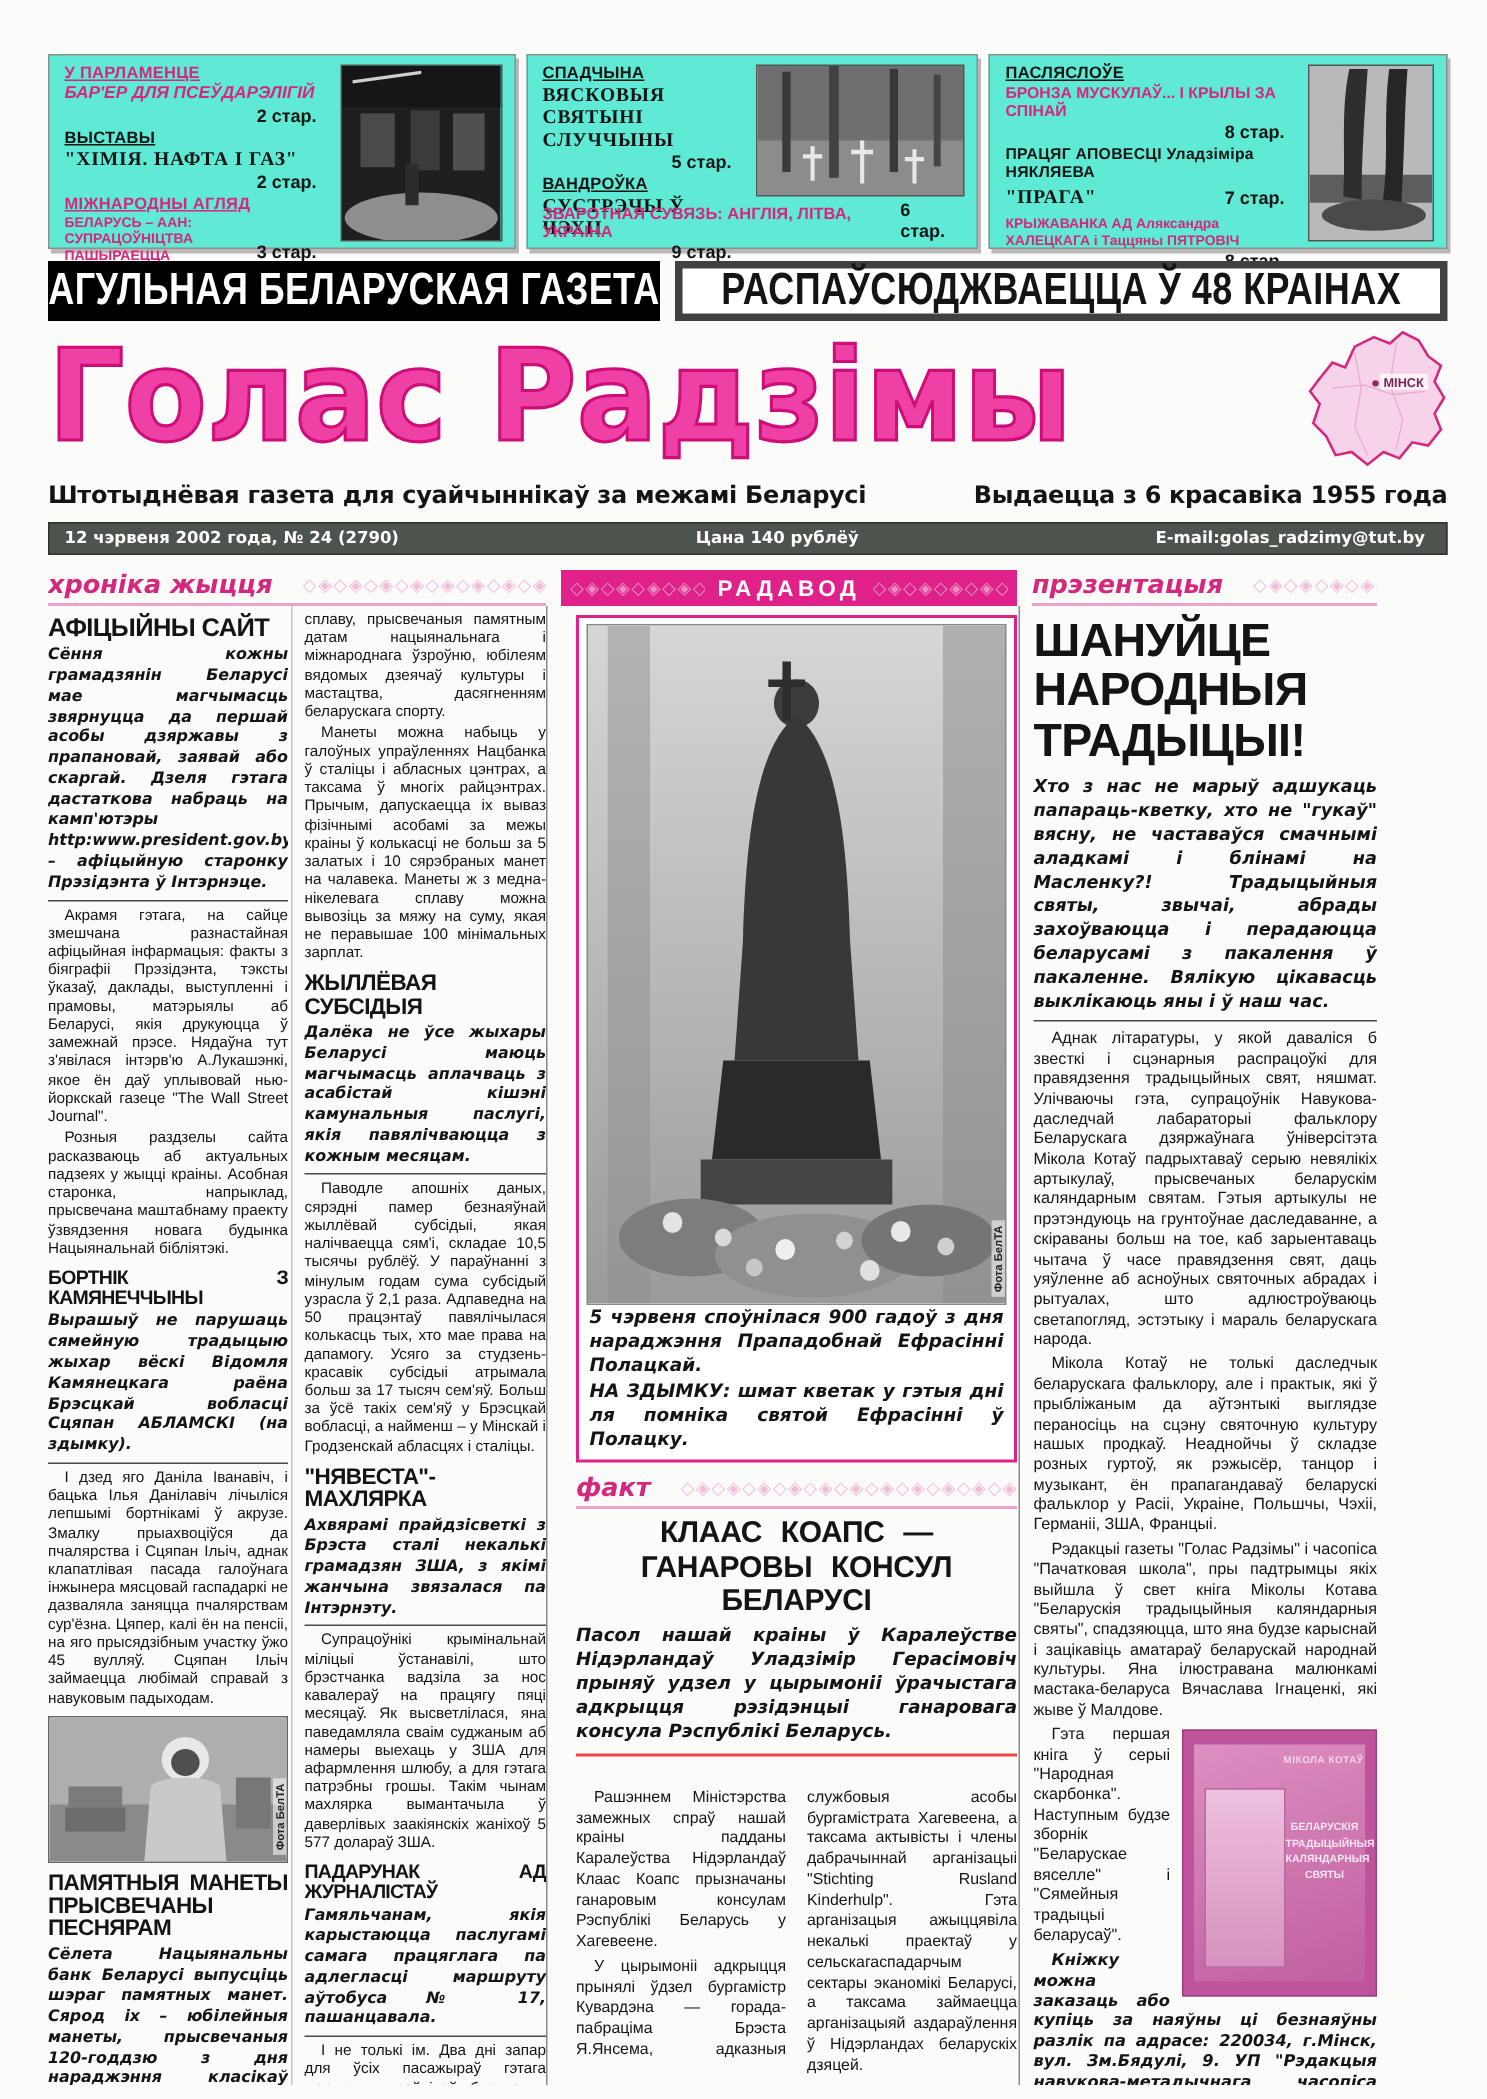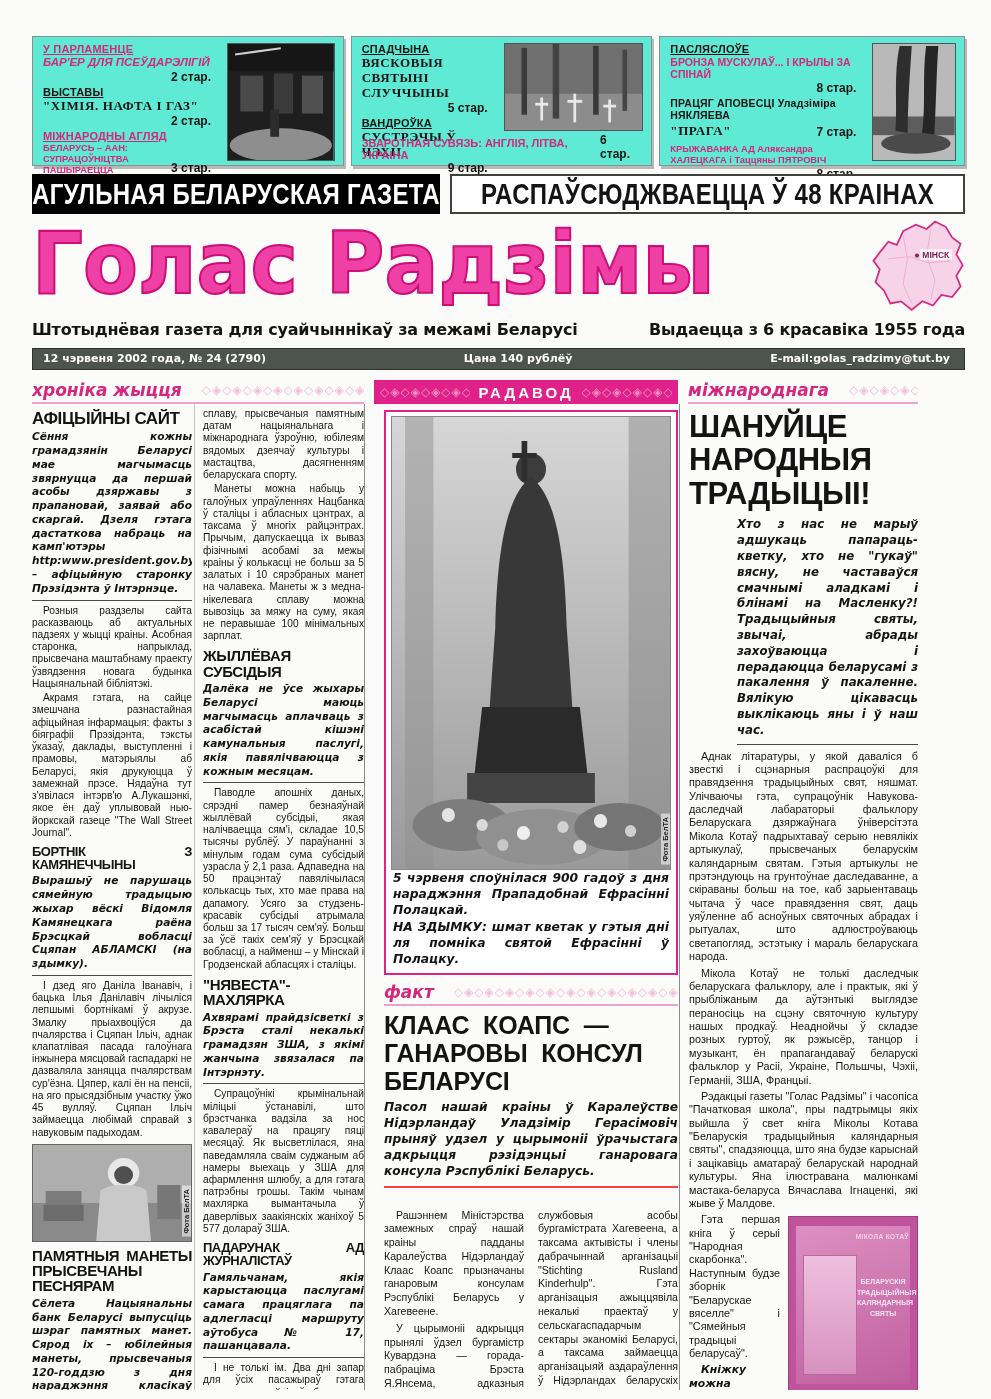--- a/index.html
+++ b/index.html
@@ -22,21 +22,21 @@
   .t-page{text-align:right;font-weight:bold;font-size:12px;padding:1px 10px 2px 0;}
   .t-photo{flex:1;margin-left:6px;border:1px solid #555;min-width:0;overflow:hidden;}
   .t-photo svg{display:block;width:100%;height:100%;}
   .feed-row{display:flex;justify-content:space-between;align-items:flex-end;border-top:0;padding-top:2px;}
   .feed-title{font-weight:bold;font-size:11px;color:#d6277e;}
   .feed-page{font-weight:bold;font-size:12px;padding-right:6px;}
 
   
   .banner{margin-top:8px;display:flex;gap:10px;height:40px;}
   .banner .blk{background:#000;color:#fff;width:408px;display:flex;align-items:center;justify-content:center;}
-  .banner .wht{border:2px solid #404040;background:#fff;flex:1;display:flex;align-items:center;justify-content:center;box-sizing:border-box;}
+  .banner .wht{border:5px solid #404040;background:#fff;flex:1;display:flex;align-items:center;justify-content:center;box-sizing:border-box;}
   .banner span{font-weight:bold;font-size:24px;letter-spacing:.3px;display:inline-block;transform:scaleY(1.25);white-space:nowrap;font-family:"Liberation Sans",sans-serif;}
 
   
   .masthead{position:relative;height:104px;margin-top:2px;}
   .mast-title{font-family:"DejaVu Sans",sans-serif;font-weight:bold;font-size:80px;line-height:92px;color:#ef41a5;-webkit-text-stroke:2px #cf0d79;letter-spacing:0px;white-space:nowrap;transform:scaleY(1.06);transform-origin:left top;}
   .mast-map{position:absolute;right:-2px;top:-8px;width:100px;height:110px;}
   .tagline-row{display:flex;justify-content:space-between;margin-top:0px;font-family:"DejaVu Sans",sans-serif;font-weight:bold;font-size:16px;letter-spacing:-.2px;}
   .datebar{margin-top:9px;background:#4d534d;border:1px solid #2e332e;color:#fff;display:flex;justify-content:space-between;align-items:center;padding:3px 14px 4px 10px;font-family:"DejaVu Sans",sans-serif;font-weight:bold;font-size:11px;}
 
   
@@ -70,29 +70,29 @@
 
   
   .rad-box{border:2px solid #e0218a;margin:6px 0 7px 10px;padding:4px 5px 6px;background:#fff;}
   .rad-photo{position:relative;height:452px;border:1px solid #888;overflow:hidden;}
   .rad-photo svg{display:block;width:100%;height:100%;}
   .rad-head{color:#d4006e;font-weight:bold;font-size:26px;line-height:1.06;text-align:center;margin:9px 2px 7px;letter-spacing:-.5px;}
   .rad-lead{font-family:"DejaVu Sans",sans-serif;font-weight:bold;font-style:italic;font-size:12.3px;line-height:1.32;text-align:justify;padding:0 2px;}
   .rad-lead p{margin:0;}
   .h-fact{margin:4px 0 0 10px;}
   .fact{margin-left:10px;margin-top:5px;}
-  .fact h3{font-size:25px;line-height:1.12;margin:2px 0 5px;letter-spacing:-.2px;word-spacing:7px;}
+  .fact h3{font-size:20px;line-height:1.12;margin:2px 0 5px;letter-spacing:-.2px;word-spacing:7px;text-align:center;}
   .fact .lead{font-size:12.2px;border-bottom:2px solid #ef4444;padding-bottom:6px;margin-bottom:21px;}
   .fact .cols{column-count:2;column-gap:14px;font-size:10.6px;line-height:1.3;text-align:justify;}
   .fact .cols p{margin:0 0 3px;text-indent:12px;}
 
   
   .colD{font-size:10.8px;line-height:1.24;text-align:justify;}
   .colD h3{font-size:31px;line-height:1.08;letter-spacing:-.4px;margin:4px 0 7px;text-align:left;}
-  .colD .lead{font-size:11.8px;line-height:1.34;border-bottom:1.5px solid #4a4a4a;padding-bottom:5px;margin-bottom:5px;margin-left:48px;}
+  .colD .lead{font-size:11.8px;line-height:1.34;border-bottom:1.5px solid #4a4a4a;padding-bottom:5px;margin-bottom:5px;}
   .colD .bodytext p{margin:0 0 3px;text-indent:12px;}
   .order{font-family:"DejaVu Sans",sans-serif;font-weight:bold;font-style:italic;}
   .book{float:right;width:130px;height:178px;margin:3px 0 5px 8px;background:#c0549c;border:1px solid #9c3f7e;position:relative;box-sizing:border-box;}
   .book .bk-inner{position:absolute;inset:9px 7px;background:linear-gradient(160deg,#dd8fc2,#c express 05f9f);background:linear-gradient(160deg,#dd8fc2,#c05f9f);}
   .book .bk-art{position:absolute;left:14px;top:38px;width:52px;height:118px;background:linear-gradient(#eec0de,#d791c0);border:1px solid #b86aa0;}
   .book .bk-author{position:absolute;top:16px;left:0;right:8px;text-align:right;font-size:6.5px;color:#f4d2e8;font-weight:bold;letter-spacing:.4px;}
   .book .bk-title{position:absolute;top:60px;right:8px;width:52px;text-align:center;font-size:7px;line-height:1.5;color:#f9e4f1;font-weight:bold;}
   .hurry p{margin:2px 0 3px;text-indent:12px;}
 </style>
 </head>
@@ -233,31 +233,31 @@
     <div class="sec-h h-chron">
       <span class="name">хроніка жыцця</span>
       <span class="orn"></span>
     </div>
     <div class="h-rad">
       <span class="orn"></span>
       <span class="name">РАДАВОД</span>
       <span class="orn"></span>
     </div>
     <div class="sec-h h-pres">
-      <span class="name">міжнароднага</span>
+      <span class="name">прэзентацыя</span>
       <span class="orn"></span>
     </div>
 
     <div class="colA">
       <div class="art">
         <h3>АФІЦЫЙНЫ САЙТ</h3>
         <div class="lead">Сёння кожны грамадзянін Беларусі мае магчымасць звярнуцца да першай асобы дзяржавы з прапановай, заявай або скаргай. Дзеля гэтага дастаткова набраць на камп'ютэры http:www.president.gov.by/. – афіцыйную старонку Прэзідэнта ў Інтэрнэце.</div>
         <div class="bodytext">
+          <p>Акрамя гэтага, на сайце змешчана разнастайная афіцыйная інфармацыя: факты з біяграфіі Прэзідэнта, тэксты ўказаў, даклады, выступленні і прамовы, матэрыялы аб Беларусі, якія друкуюцца ў замежнай прэсе. Нядаўна тут з'явілася інтэрв'ю А.Лукашэнкі, якое ён даў уплывовай нью-йоркскай газеце "The Wall Street Journal".</p>
           <p>Розныя раздзелы сайта расказваюць аб актуальных падзеях у жыцці краіны. Асобная старонка, напрыклад, прысвечана маштабнаму праекту ўзвядзення новага будынка Нацыянальнай бібліятэкі.</p>
-          <p>Акрамя гэтага, на сайце змешчана разнастайная афіцыйная інфармацыя: факты з біяграфіі Прэзідэнта, тэксты ўказаў, даклады, выступленні і прамовы, матэрыялы аб Беларусі, якія друкуюцца ў замежнай прэсе. Нядаўна тут з'явілася інтэрв'ю А.Лукашэнкі, якое ён даў уплывовай нью-йоркскай газеце "The Wall Street Journal".</p>
         </div>
       </div>
       <div class="art">
         <h3 class="sm">БОРТНІК З КАМЯНЕЧЧЫНЫ</h3>
         <div class="lead">Вырашыў не парушаць сямейную традыцыю жыхар вёскі Відомля Камянецкага раёна Брэсцкай вобласці Сцяпан АБЛАМСКІ (на здымку).</div>
         <div class="bodytext">
           <p>І дзед яго Даніла Іванавіч, і бацька Ілья Данілавіч лічыліся лепшымі бортнікамі ў акрузе. Змалку прыахвоціўся да пчалярства і Сцяпан Ільіч, аднак клапатлівая пасада галоўнага інжынера мясцовай гаспадаркі не дазваляла заняцца пчалярствам сур'ёзна. Цяпер, калі ён на пенсіі, на яго прысядзібным участку ўжо 45 вулляў. Сцяпан Ільіч займаецца любімай справай з навуковым падыходам.</p>
         </div>
         <div class="photo-sm">
           <svg viewBox="0 0 150 96" preserveAspectRatio="none">

